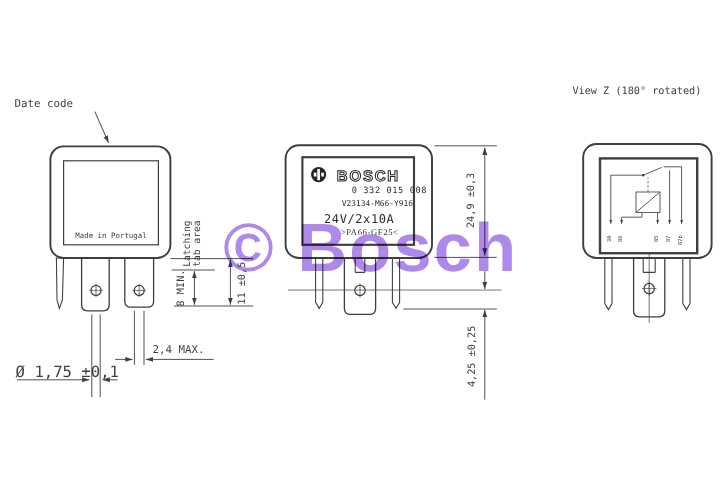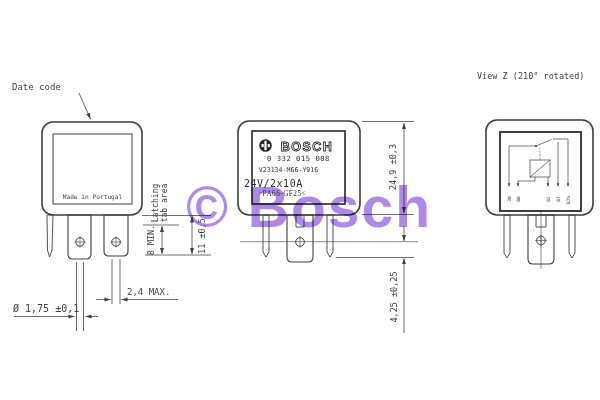--- a/index.html
+++ b/index.html
@@ -5,21 +5,21 @@
   html,body{margin:0;padding:0;background:#fff;}
   #canvas{position:relative;width:600px;height:400px;background:#fff;overflow:hidden;
           font-family:"DejaVu Sans Mono",monospace;color:#3f3f3f;}
   #lineart{position:absolute;left:0;top:0;z-index:2;}
   .txt{position:absolute;z-index:4;white-space:nowrap;color:#3f3f3f;}
   .vtext{position:absolute;z-index:4;white-space:nowrap;color:#3f3f3f;
          transform:translate(-50%,-50%) rotate(-90deg);}
   .watermark{position:absolute;z-index:3;font-family:"Liberation Sans",sans-serif;
              font-weight:bold;font-size:57px;letter-spacing:2px;color:#6d28d9;
              opacity:.55;mix-blend-mode:multiply;}
-  .lblrow{position:absolute;z-index:4;color:#2e2e2e;}
+  .lblrow{position:absolute;z-index:4;color:#2e2e2e;padding-left:26px;}
   .center{text-align:center;}
 </style>
 </head>
 <body>
 
 <div id="canvas">
 
   <div class="watermark" style="left:186px;top:174px;">© Bosch</div>
 
   <svg id="lineart" width="600" height="400" viewBox="0 0 600 400">
@@ -130,29 +130,29 @@
 
   <div class="vtext" style="left:160px;top:203px;font-size:8px;line-height:9px;text-align:left;">
     <div>Latching</div>
     <div>tab area</div>
   </div>
 
   <div class="vtext" style="left:151px;top:240px;font-size:8.5px;">8 MIN.</div>
 
   <div class="vtext" style="left:202px;top:236px;font-size:8.5px;">11 ±0,5</div>
 
-  <div class="txt" style="left:13px;top:303px;font-size:10px;">Ø 1,75 ±0,1</div>
+  <div class="txt" style="left:13px;top:303px;font-size:13px;">Ø 1,75 ±0,1</div>
 
   <div class="txt" style="left:127px;top:287px;font-size:9px;">2,4 MAX.</div>
 
   <div class="vtext" style="left:393px;top:167px;font-size:8.5px;">24,9 ±0,3</div>
 
   <div class="vtext" style="left:394px;top:297px;font-size:8.5px;">4,25 ±0,25</div>
 
-  <div class="txt" style="left:477px;top:71px;font-size:8.5px;">View Z (210° rotated)</div>
+  <div class="txt" style="left:477px;top:71px;font-size:8.5px;">View Z (180° rotated)</div>
 
   <div class="lblrow center" style="left:252px;top:154px;width:93px;font-size:7.2px;letter-spacing:.5px;">0 332 015 008</div>
   <div class="lblrow center" style="left:252px;top:166px;width:73px;font-size:6.6px;">V23134-M66-Y916</div>
   <div class="lblrow" style="left:244px;top:178px;font-size:10px;letter-spacing:.5px;">24V/2x10A</div>
   <div class="lblrow" style="left:258px;top:190px;font-size:7.2px;letter-spacing:.5px;font-family:Liberation Serif, serif;">&gt;PA66-GF25&lt;</div>
 
   <div class="vtext" style="left:509px;top:199px;font-size:4.5px;">30</div>
   <div class="vtext" style="left:518px;top:199px;font-size:4.5px;">86</div>
   <div class="vtext" style="left:548px;top:199px;font-size:4.5px;">85</div>
   <div class="vtext" style="left:558px;top:199px;font-size:4.5px;">87</div>

